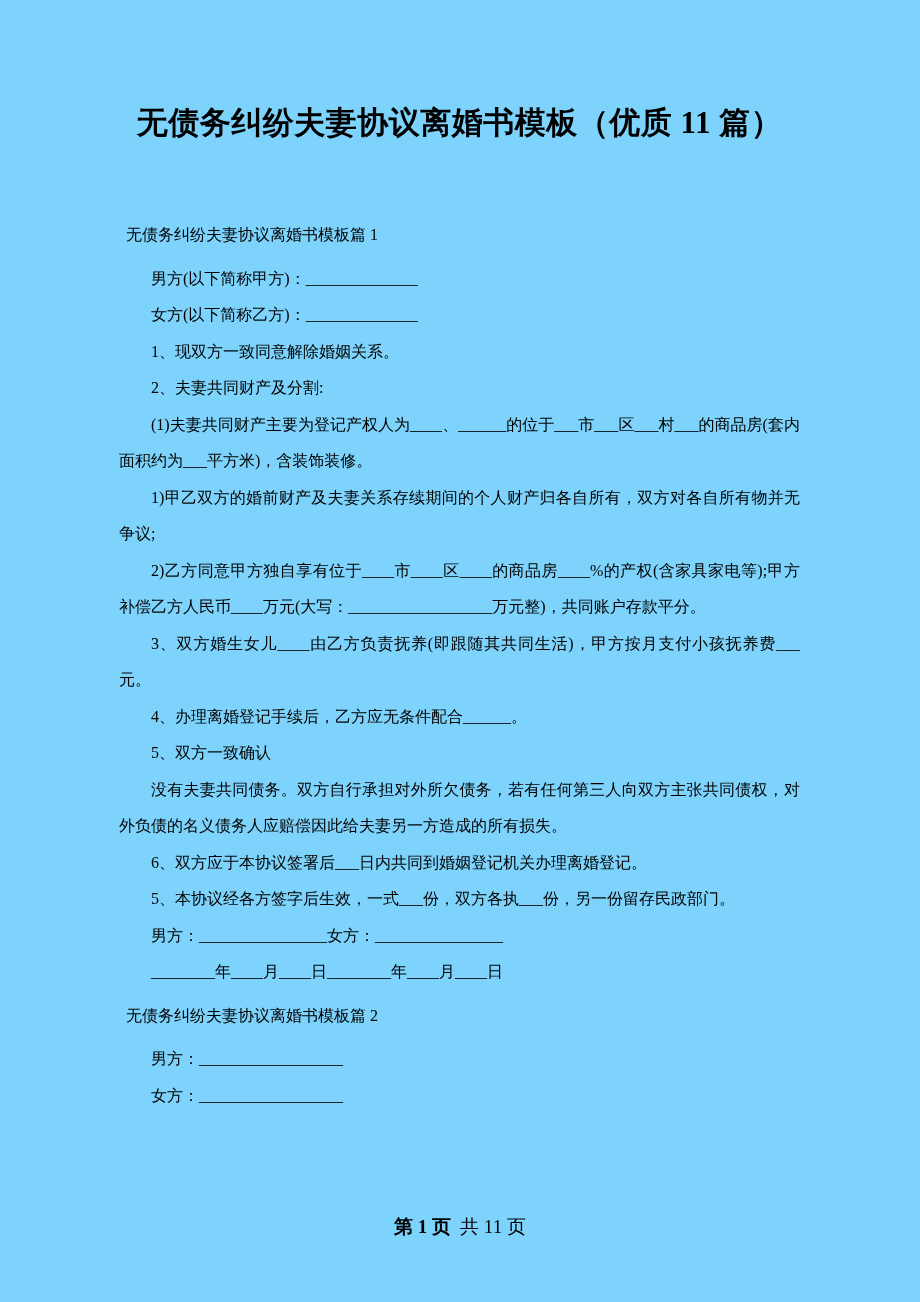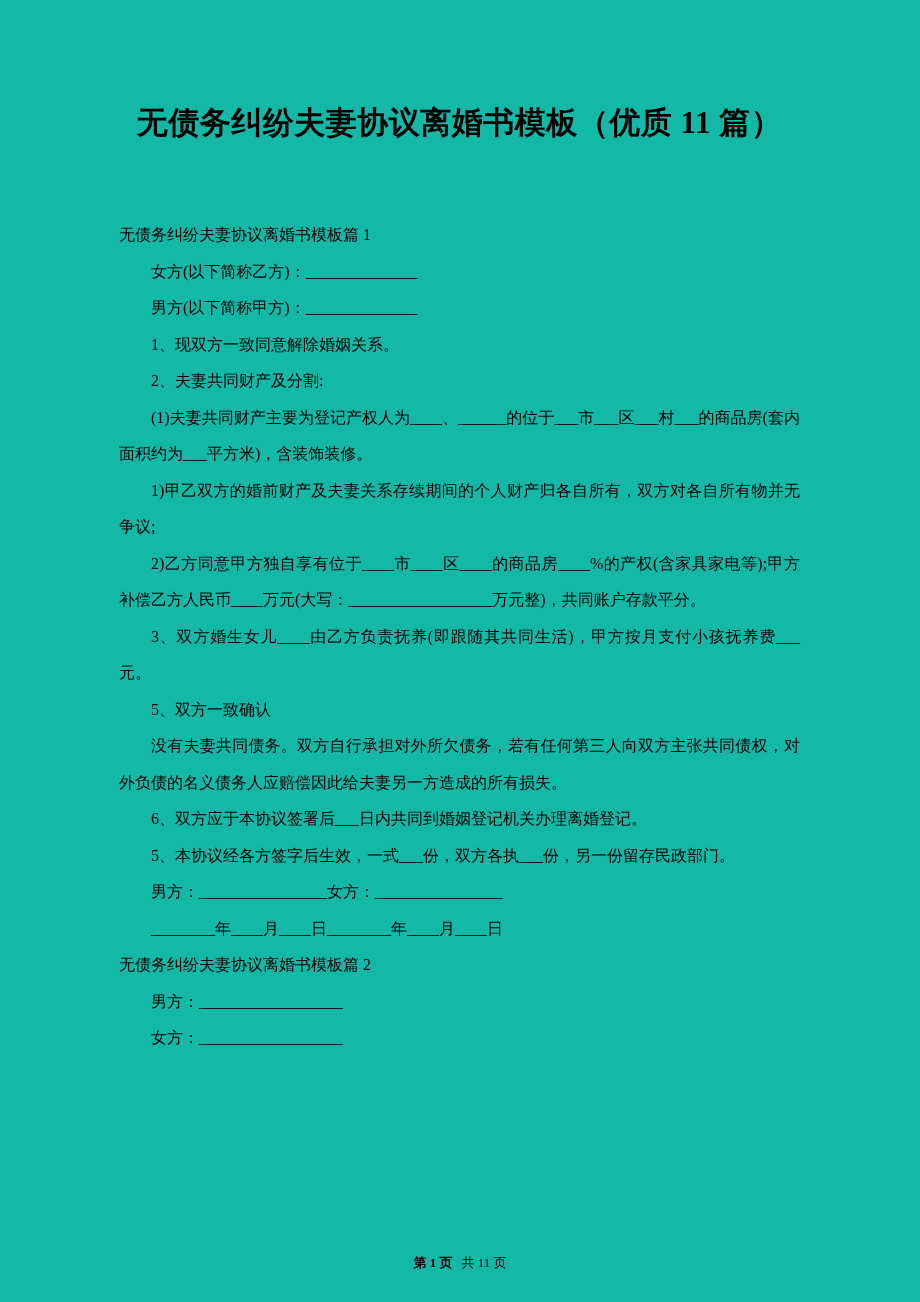--- a/index.html
+++ b/index.html
@@ -13,84 +13,85 @@
     overflow: hidden;
     color: #000000;
     font-family: "Liberation Serif", "DejaVu Serif", serif;
   }
   .page {
     position: relative;
     width: 920px;
     height: 1302px;
     box-sizing: border-box;
     padding: 100px 120px 0 119px;
-    background: #14b8a6;
+    background: #7dd3fc;
   }
   .doc-title {
     margin: 0;
     font-size: 31px;
     line-height: 46px;
     font-weight: 700;
     text-align: center;
     letter-spacing: 0.5px;
     white-space: nowrap;
   }
   .doc-body {
     margin-top: 71px;
     font-size: 16px;
   }
   .sec-heading {
-    margin: 0;
+    margin: 7px;
     font-size: 16px;
     font-weight: 400;
     line-height: 36.5px;
     text-align: left;
     text-indent: 0;
   }
   .para {
     margin: 0;
     font-size: 16px;
     line-height: 36.5px;
     text-align: justify;
     text-indent: 32px;
   }
   .page-footer {
     position: absolute;
     left: 0;
-    top: 1252px;
+    top: 1216px;
     width: 920px;
     text-align: center;
-    font-size: 13px;
+    font-size: 19px;
     line-height: 22px;
   }
   .pg-cur {
     font-weight: 700;
     margin-right: 9px;
   }
   .pg-total {
     font-weight: 400;
   }
 </style>
 </head>
 <body>
 
 <div class="page">
   <h1 class="doc-title">无债务纠纷夫妻协议离婚书模板（优质 11 篇）</h1>
 
   <div class="doc-body">
 
   <h2 class="sec-heading">无债务纠纷夫妻协议离婚书模板篇 1</h2>
+      <p class="para">男方(以下简称甲方)：______________</p>
       <p class="para">女方(以下简称乙方)：______________</p>
-      <p class="para">男方(以下简称甲方)：______________</p>
       <p class="para">1、现双方一致同意解除婚姻关系。</p>
       <p class="para">2、夫妻共同财产及分割:</p>
       <p class="para">(1)夫妻共同财产主要为登记产权人为____、______的位于___市___区___村___的商品房(套内面积约为___平方米)，含装饰装修。</p>
       <p class="para">1)甲乙双方的婚前财产及夫妻关系存续期间的个人财产归各自所有，双方对各自所有物并无争议;</p>
       <p class="para">2)乙方同意甲方独自享有位于____市____区____的商品房____%的产权(含家具家电等);甲方补偿乙方人民币____万元(大写：__________________万元整)，共同账户存款平分。</p>
       <p class="para">3、双方婚生女儿____由乙方负责抚养(即跟随其共同生活)，甲方按月支付小孩抚养费___元。</p>
+      <p class="para">4、办理离婚登记手续后，乙方应无条件配合______。</p>
       <p class="para">5、双方一致确认</p>
       <p class="para">没有夫妻共同债务。双方自行承担对外所欠债务，若有任何第三人向双方主张共同债权，对外负债的名义债务人应赔偿因此给夫妻另一方造成的所有损失。</p>
       <p class="para">6、双方应于本协议签署后___日内共同到婚姻登记机关办理离婚登记。</p>
       <p class="para">5、本协议经各方签字后生效，一式___份，双方各执___份，另一份留存民政部门。</p>
       <p class="para">男方：________________女方：________________</p>
       <p class="para">________年____月____日________年____月____日</p>
       <h2 class="sec-heading">无债务纠纷夫妻协议离婚书模板篇 2</h2>
       <p class="para">男方：__________________</p>
       <p class="para">女方：__________________</p>
     </div>

